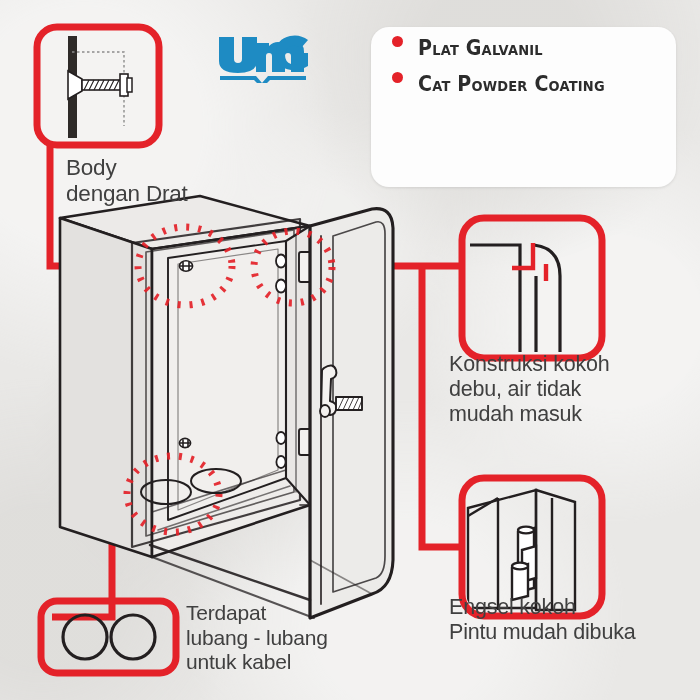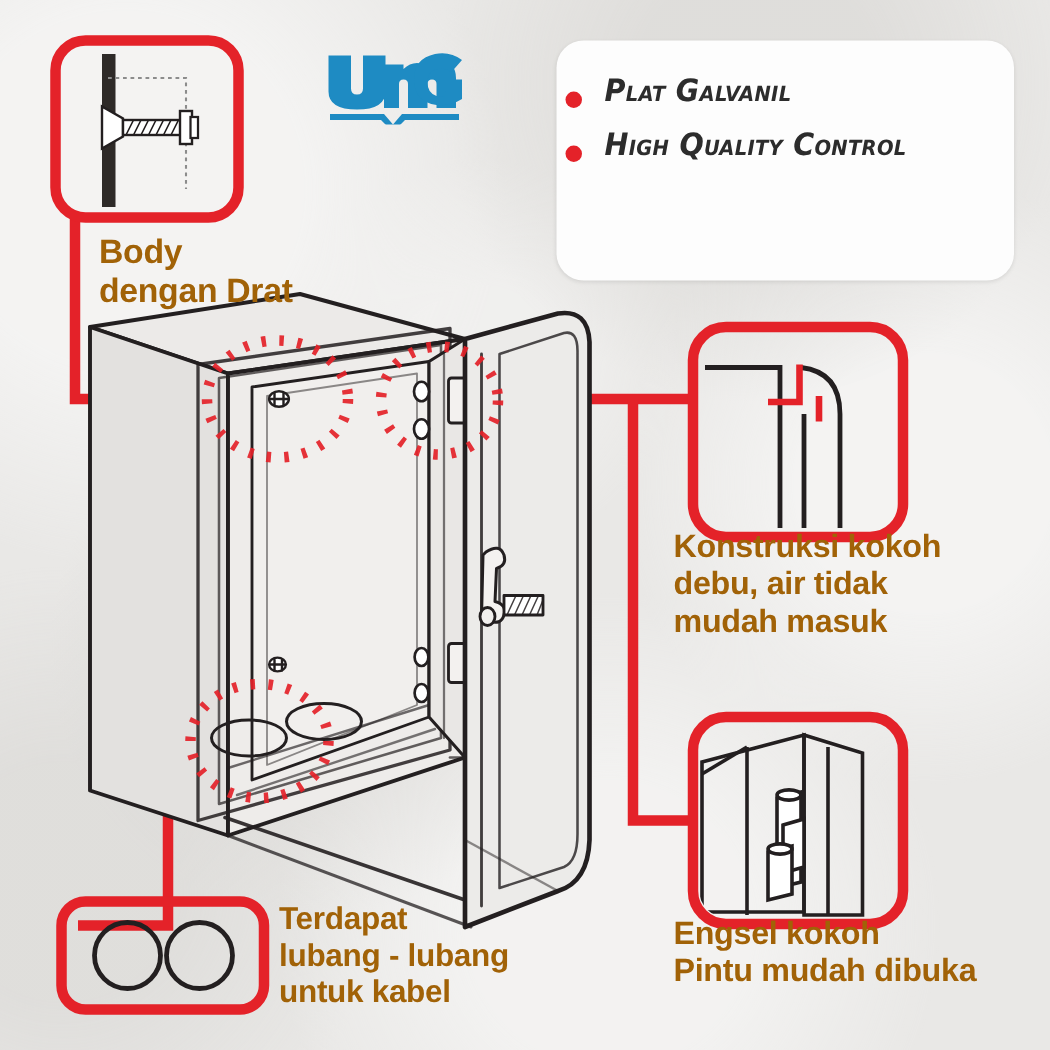--- a/index.html
+++ b/index.html
@@ -40,24 +40,23 @@
     left: 371px; top: 27px;
     width: 305px; height: 160px;
     background: #fdfdfd;
     border-radius: 18px;
     box-shadow: 0 1px 3px rgba(0,0,0,.10);
     padding: 9px 0 0 0;
     box-sizing: border-box;
   }
   .feature-row {
     display: flex;
-    align-items: flex-end;
+    align-items: flex-start;
     height: 36px;
-    padding-left: 6px;
-    font-style: italic;
+    padding-left: 21px;
   }
   .feature-bullet {
     width: 11px; height: 11px;
     border-radius: 50%;
     background: #e42229;
     flex: 0 0 auto;
     margin-right: 15px;
   }
   .feature-label {
     font-family: "DejaVu Sans", sans-serif;
@@ -73,30 +72,30 @@
   
   #logo {
     position: absolute;
     left: 214px; top: 31px;
     width: 98px; height: 52px;
   }
   
   .caption {
     position: absolute;
     font-family: "Liberation Sans", sans-serif;
-    font-weight: bold;
-    color: #a16207;
+    font-weight: normal;
+    color: #404040;
     line-height: 1.17;
     white-space: pre-line;
     letter-spacing: -0.2px;
   }
   #cap-drat   { left: 66px;  top: 155px; font-size: 22.5px; }
   #cap-konst  { left: 449px; top: 352px; font-size: 21.5px; }
   #cap-lubang { left: 186px; top: 601px; font-size: 21px; }
-  #cap-engsel { left: 449px; top: 610px; font-size: 21.5px; }
+  #cap-engsel { left: 449px; top: 595px; font-size: 21.5px; }
 </style>
 </head>
 <body>
 
 <div id="stage">
 
   <div id="texture"></div>
 
   <svg class="svg-layer" viewBox="0 0 700 700">
     <g fill="none" stroke="#e42229" stroke-width="7" stroke-linecap="butt">
@@ -280,21 +279,21 @@
     </g>
   </svg>
 
   <div id="feature-panel">
     <div class="feature-row">
       <span class="feature-bullet"></span>
       <span class="feature-label">Plat Galvanil</span>
     </div>
     <div class="feature-row">
       <span class="feature-bullet"></span>
-      <span class="feature-label">High Quality Control</span>
+      <span class="feature-label">Cat Powder Coating</span>
     </div>
   </div>
 
   <div class="caption" id="cap-drat">Body
 dengan Drat</div>
   <div class="caption" id="cap-konst">Konstruksi kokoh
 debu, air tidak
 mudah masuk</div>
   <div class="caption" id="cap-lubang">Terdapat
 lubang - lubang

